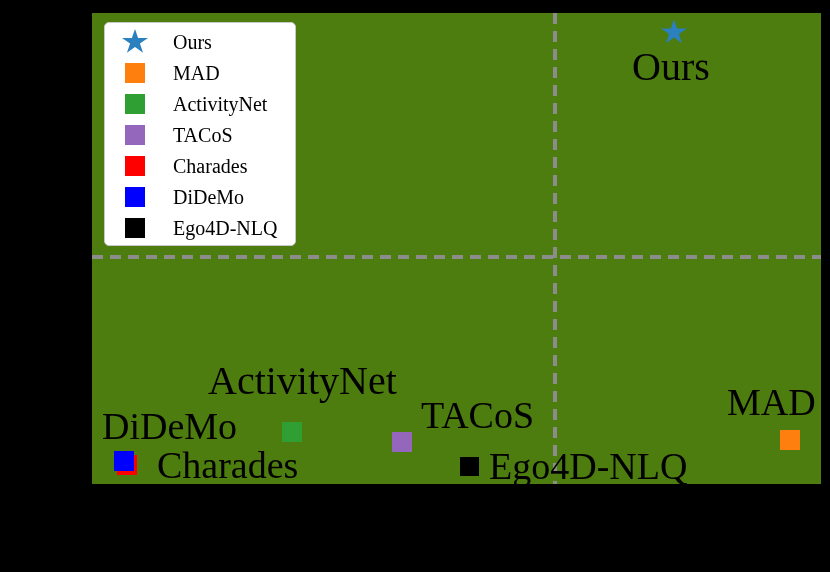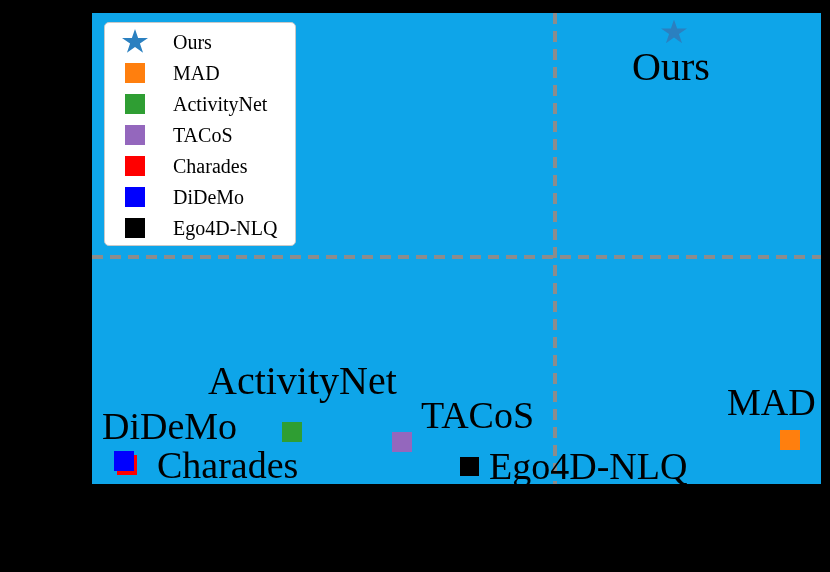--- a/index.html
+++ b/index.html
@@ -3,21 +3,21 @@
 <meta charset="utf-8">
 <style>
   html,body { margin:0; padding:0; }
   body {
     width:830px; height:572px; position:relative; overflow:hidden;
     background:#000000;
     font-family:"Liberation Serif","DejaVu Serif",serif;
   }
   .plot {
     position:absolute; left:89px; top:10px; width:735px; height:477px;
-    background:#0ea5e9; border:3px solid #000000; box-sizing:border-box;
+    background:#4d7c0f; border:3px solid #000000; box-sizing:border-box;
   }
   .vline {
     position:absolute; width:4px; top:0; bottom:0;
     background:repeating-linear-gradient(180deg,#8c8c8c 0 11px,transparent 11px 18px);
   }
   .hline {
     position:absolute; height:4px; left:0; right:0;
     background:repeating-linear-gradient(90deg,#8c8c8c 0 11px,transparent 11px 18px);
   }
   .marker { position:absolute; }

